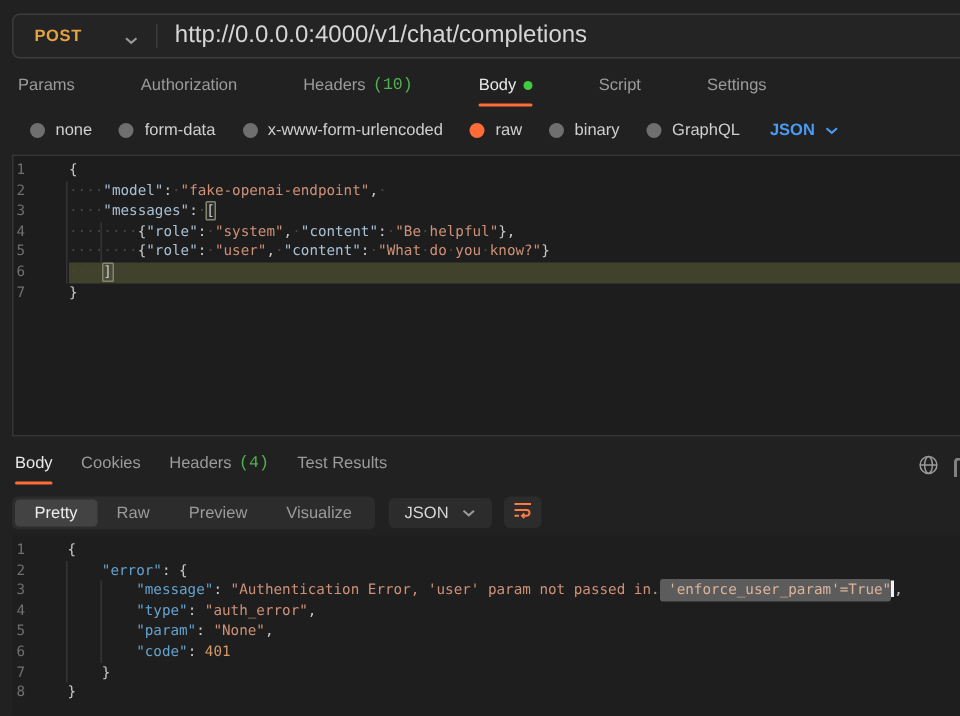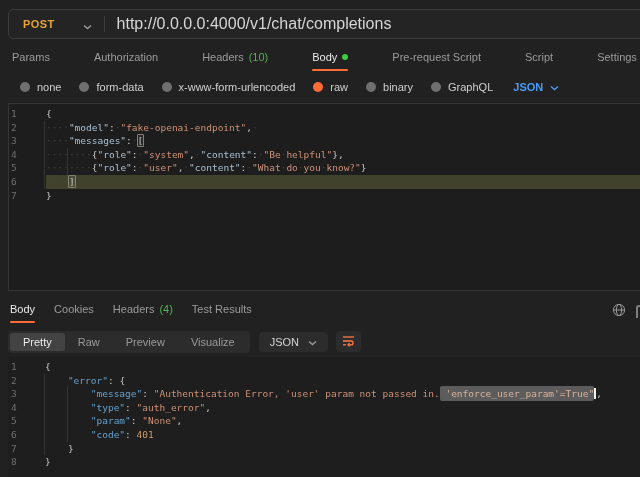--- a/index.html
+++ b/index.html
@@ -25,21 +25,21 @@
     display:flex;gap:19px;align-items:flex-start;font-size:11px;color:#9b9b9b;
   }
   .req-tabs{top:48px;gap:44px;}
   .resp-tabs{top:300px;left:10px;}
   .tab{position:relative;display:flex;align-items:center;gap:5px;cursor:pointer;padding:3px 0 8px;}
   .tab.active{color:#e9e9e9;}
   .tab.active::after{
     content:"";position:absolute;left:0;right:0;bottom:0;height:2px;
     background:#ff6c37;border-radius:1px;
   }
-  .count{color:#52b152;}
+  .count{color:#52b152;font-family:Liberation Mono, monospace;}
   .tab-dot{width:6px;height:6px;border-radius:50%;background:#3ecb3e;}
   
   .modes-row{
     position:absolute;top:77px;left:20px;height:20px;
     display:flex;align-items:center;gap:18px;font-size:11px;color:#cfcfcf;text-align:center;
   }
   .mode{display:flex;align-items:center;gap:7px;cursor:pointer;}
   .radio{width:10px;height:10px;border-radius:50%;background:#6f6f6f;}
   .mode.selected .radio{background:#ff6c37;}
   .lang-select{display:flex;align-items:center;gap:7px;font-size:11px;cursor:pointer;}
@@ -116,23 +116,20 @@
     </div>
   <div class="tab">
       <span>Headers</span>
       <span class="count">(10)</span>
     </div>
   <div class="tab active">
       <span>Body</span>
       <span class="tab-dot"></span>
     </div>
   <div class="tab">
-      <span>Pre-request Script</span>
-    </div>
-  <div class="tab">
       <span>Script</span>
     </div>
   <div class="tab">
       <span>Settings</span>
     </div>
 </div>
 
 <div class="modes-row">
   <div class="mode">
       <span class="radio"></span>

